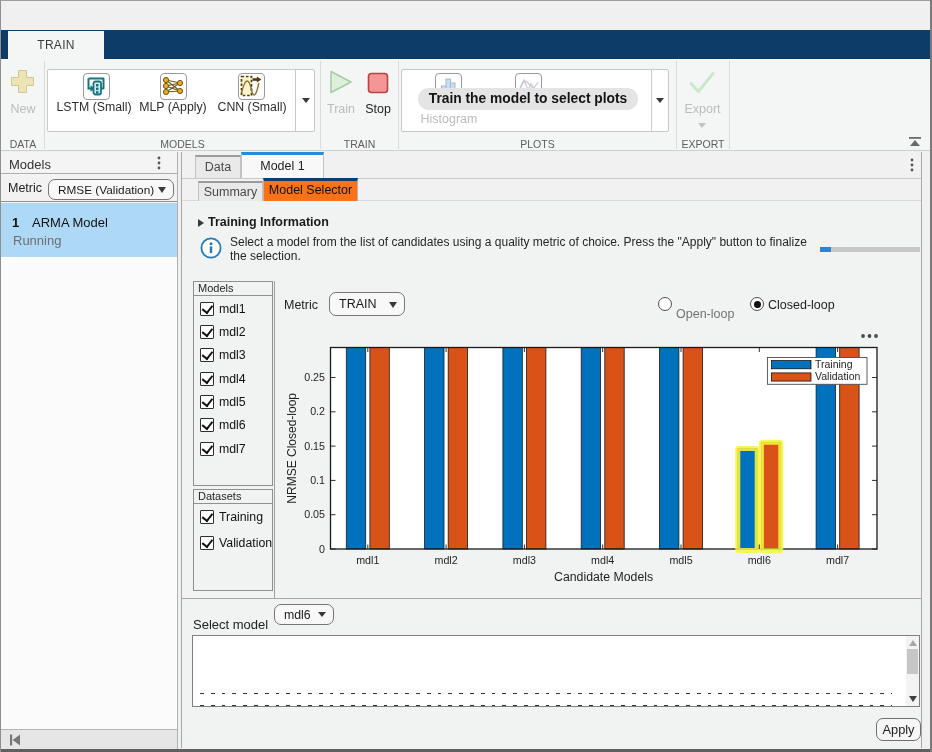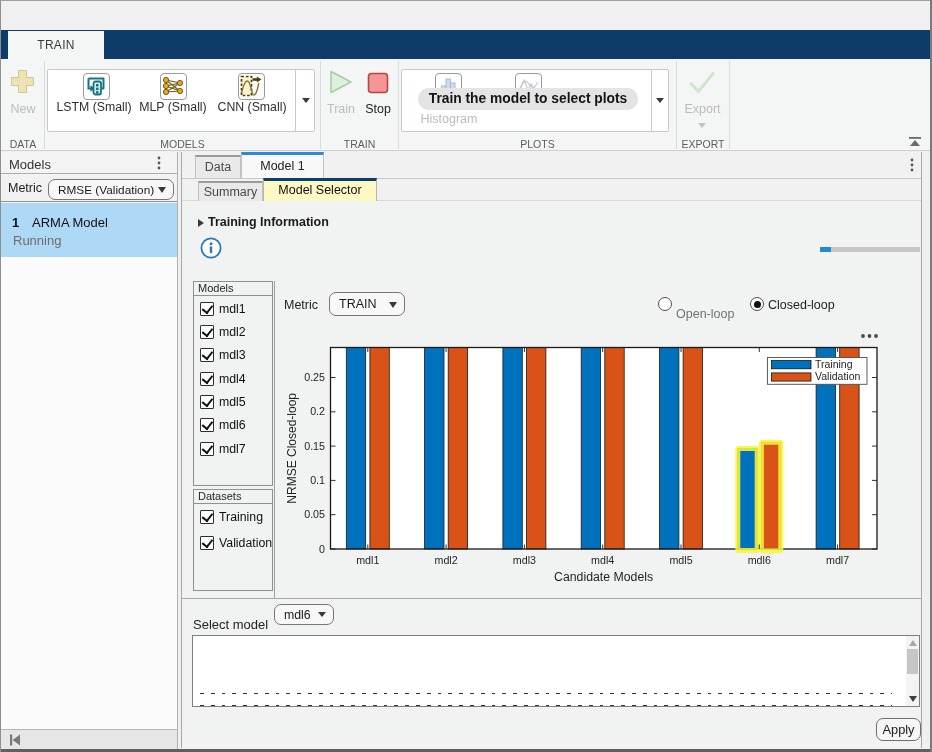--- a/index.html
+++ b/index.html
@@ -82,21 +82,21 @@
   <div class="dislabel" style="left:2px;top:43px;width:40px">New</div>
 
   <div class="gallery" style="left:46px;width:268px">
     <div style="position:absolute;right:18px;top:0;bottom:0;width:1px;background:#c9c9c9"></div>
     <div class="droparrow" style="right:4.5px;top:28px;border-left-width:4px;border-right-width:4px;border-top-width:5px"></div>
   </div>
   <div class="iconbox" style="left:81.5px"></div>
   <div class="iconbox" style="left:159px"></div>
   <div class="iconbox" style="left:237px"></div>
   <div class="glabel" style="left:53px;width:80px">LSTM (Small)</div>
-  <div class="glabel" style="left:133px;width:78px">MLP (Small)</div>
+  <div class="glabel" style="left:133px;width:78px">MLP (Apply)</div>
   <div class="glabel" style="left:212px;width:78px">CNN (Small)</div>
 
   <svg class="abs" style="left:84px;top:16px" width="22" height="22" viewBox="0 0 22 22">
     <path d="M3.5 3.5 h15 v10 h-4" fill="none" stroke="#157680" stroke-width="2" stroke-linejoin="round"></path>
     <path d="M3.5 3.5 v10 h2.5" fill="none" stroke="#157680" stroke-width="2"></path>
     <polygon points="5.5,10.2 10,13.5 5.5,16.8" fill="#157680"></polygon>
     <rect x="8.5" y="6.5" width="7.5" height="13" rx="2" fill="#d5edef" stroke="#157680" stroke-width="1.8"></rect>
     <rect x="11" y="9" width="2.5" height="2.5" fill="#157680"></rect>
     <rect x="11" y="12.6" width="2.5" height="2.5" fill="#157680"></rect>
     <rect x="11" y="16.2" width="2.5" height="2.5" fill="#157680"></rect>
@@ -223,31 +223,32 @@
     <div class="abs" style="left:728px;top:5px">
       <svg width="4" height="16" viewBox="0 0 4 16">
             <circle cx="2" cy="3" r="1.4" fill="#555"></circle>
             <circle cx="2" cy="8" r="1.4" fill="#555"></circle>
             <circle cx="2" cy="13" r="1.4" fill="#555"></circle>
           </svg>
     </div>
 
     <div class="tabrow-line" style="top:48px;background:#d8d8d8"></div>
     <div class="tab" style="left:16px;top:28.5px;width:65px;height:20px;background:#e9e9e9;border:1px solid #c2c2c2;border-top:2px solid #9b9b9b;border-bottom:none;color:#4a4a4a;line-height:18px">Summary</div>
-    <div class="tab" style="left:81px;top:26px;width:114px;height:23px;background:#fef9c3;border:1px solid #b5b5b5;border-top:3.5px solid #0d3c6d;border-bottom:none;color:#111;line-height:19px">Model Selector</div>
+    <div class="tab" style="left:81px;top:26px;width:95px;height:23px;background:#f97316;border:1px solid #b5b5b5;border-top:3.5px solid #0d3c6d;border-bottom:none;color:#111;line-height:19px">Model Selector</div>
 
     <div id="content">
 
       <div class="abs" style="left:16px;top:18px;width:0;height:0;border-top:4.5px solid transparent;border-bottom:4.5px solid transparent;border-left:6px solid #3a3a3a"></div>
       <div class="abs" style="left:26px;top:14px;font-size:12.5px;font-weight:bold;color:#1a1a1a">Training Information</div>
       <svg class="abs" style="left:18px;top:36px" width="22" height="22" viewBox="0 0 22 22">
         <circle cx="11" cy="11" r="9.6" fill="#fdfdfd" stroke="#2a7ab8" stroke-width="1.8"></circle>
         <circle cx="11" cy="6.8" r="1.5" fill="#2a7ab8"></circle>
         <rect x="9.8" y="9.3" width="2.4" height="7" rx="1" fill="#2a7ab8"></rect>
       </svg>
+      <div class="abs" style="left:48px;top:34.5px;font-size:12px;color:#262626;line-height:14px">Select a model from the list of candidates using a quality metric of choice. Press the "Apply" button to finalize<br>the selection.</div>
       <div class="abs" style="left:638px;top:46px;width:100px;height:5.5px;background:#c7c7c7">
         <div class="abs" style="left:0;top:0;width:10.5px;height:5.5px;background:#2388d9"></div>
       </div>
 
       <div class="fieldset" style="left:11px;top:80px;width:80px;height:205px">
         <div class="ftitle">Models</div>
         <div class="cbrow" style="top:20px">
               <span class="cb"></span>
               <span class="cblab">mdl1</span>
             </div>

